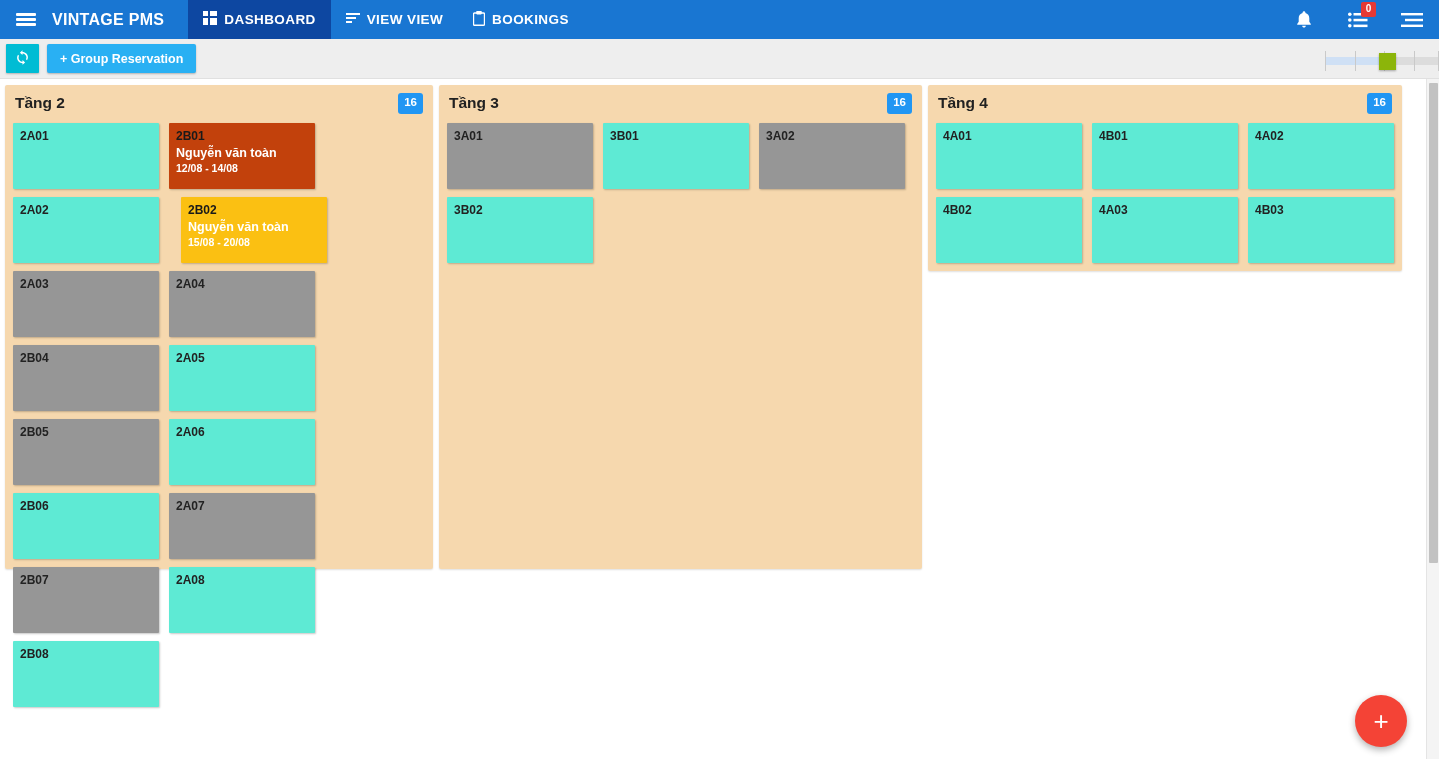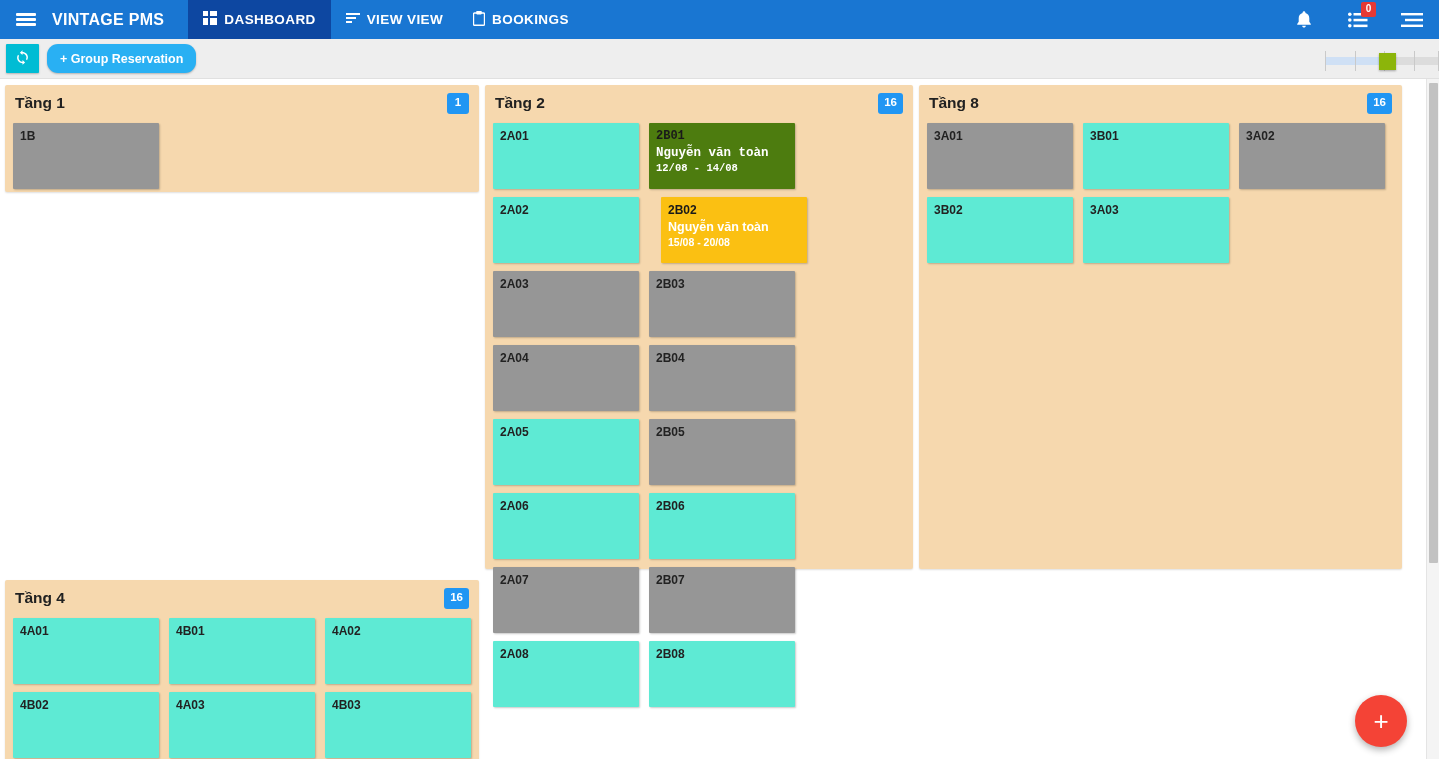--- a/index.html
+++ b/index.html
@@ -93,21 +93,21 @@
     margin-left: 8px;
     height: 29px;
     background: #29b0f3;
     border: none;
     color: #fff;
     font-size: 12.5px;
     font-weight: bold;
     padding: 0 13px;
     cursor: pointer;
     box-shadow: 0 1px 2px rgba(0,0,0,.25);
-    border-radius: 11px;
+    border-radius: 2px;
     font-family: "Liberation Sans", sans-serif;
   }
   .slider-wrap {
     position: absolute;
     right: 0px; top: 12px;
     width: 114px; height: 20px;
   }
   .slider-track {
     position: absolute;
     top: 6px; left: 0; right: 0;
@@ -207,21 +207,21 @@
     line-height: 1.5;
     white-space: nowrap;
   }
   .room-dates {
     font-size: 10.5px;
     font-weight: bold;
     color: #fff;
     line-height: 1.2;
   }
   .room.status-dirty { background: #969696; }
-  .room.status-occupied { background: #4d7c0f; font-family: Liberation Mono, monospace; }
+  .room.status-occupied { background: #c2410c; }
   .room.status-arrival { background: #fbc012; margin-left: 12px; }
   .room.status-occupied .room-code,
   .room.status-arrival .room-code { color: #1a1a1a; }
 
   
   .fab {
     position: absolute;
     right: 32px; bottom: 12px;
     width: 52px; height: 52px;
     border-radius: 50%;
@@ -347,31 +347,20 @@
     <div class="slider-tick" style="left:26%"></div>
     <div class="slider-tick" style="left:52%"></div>
     <div class="slider-tick" style="left:78%"></div>
     <div class="slider-tick" style="left:99%"></div>
     <div class="slider-thumb"></div>
   </div>
 </div>
 
 <div class="board">
   <div class="floor-grid" id="floor-grid">
-      <div class="floor-panel" style="width: 474px; height: 107px; margin-bottom: 388px;">
-        <div class="floor-head">
-          <div class="floor-title">Tầng 1</div>
-          <div class="floor-badge">1</div>
-        </div>
-        <div class="rooms">
-          <div class="room status-dirty">
-            <div class="room-code">1B</div>
-          </div>
-        </div>
-      </div>
       <div class="floor-panel" style="width: 428px; height: 484px;">
         <div class="floor-head">
           <div class="floor-title">Tầng 2</div>
           <div class="floor-badge">16</div>
         </div>
         <div class="rooms">
           <div class="room status-vacant">
             <div class="room-code">2A01</div>
           </div>
           <div class="room status-occupied">
@@ -384,23 +373,20 @@
           </div>
           <div class="room status-arrival">
             <div class="room-code">2B02</div>
             <div class="room-guest">Nguyễn văn toàn</div>
             <div class="room-dates">15/08 - 20/08</div>
           </div>
           <div class="room status-dirty">
             <div class="room-code">2A03</div>
           </div>
           <div class="room status-dirty">
-            <div class="room-code">2B03</div>
-          </div>
-          <div class="room status-dirty">
             <div class="room-code">2A04</div>
           </div>
           <div class="room status-dirty">
             <div class="room-code">2B04</div>
           </div>
           <div class="room status-vacant">
             <div class="room-code">2A05</div>
           </div>
           <div class="room status-dirty">
             <div class="room-code">2B05</div>
@@ -420,38 +406,35 @@
           <div class="room status-vacant">
             <div class="room-code">2A08</div>
           </div>
           <div class="room status-vacant">
             <div class="room-code">2B08</div>
           </div>
         </div>
       </div>
       <div class="floor-panel" style="width: 483px; height: 484px;">
         <div class="floor-head">
-          <div class="floor-title">Tầng 8</div>
+          <div class="floor-title">Tầng 3</div>
           <div class="floor-badge">16</div>
         </div>
         <div class="rooms">
           <div class="room status-dirty">
             <div class="room-code">3A01</div>
           </div>
           <div class="room status-vacant">
             <div class="room-code">3B01</div>
           </div>
           <div class="room status-dirty">
             <div class="room-code">3A02</div>
           </div>
           <div class="room status-vacant">
             <div class="room-code">3B02</div>
-          </div>
-          <div class="room status-vacant">
-            <div class="room-code">3A03</div>
           </div>
         </div>
       </div>
       <div class="floor-panel" style="width: 474px;">
         <div class="floor-head">
           <div class="floor-title">Tầng 4</div>
           <div class="floor-badge">16</div>
         </div>
         <div class="rooms">
           <div class="room status-vacant">

